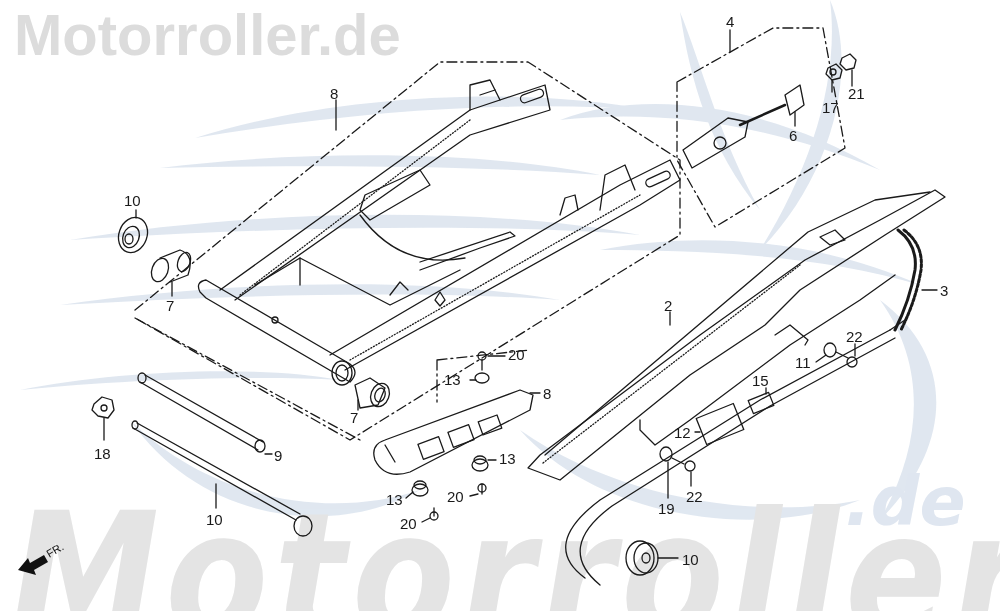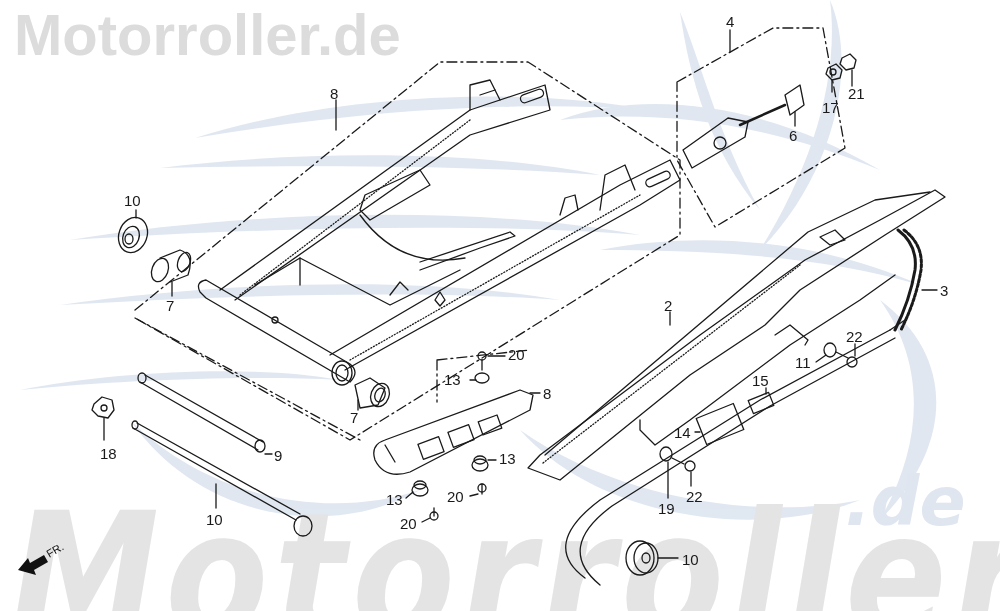--- a/index.html
+++ b/index.html
@@ -270,23 +270,23 @@
   <div class="callout" style="left:166px;top:298px">7</div>
   <div class="callout" style="left:940px;top:283px">3</div>
   <div class="callout" style="left:664px;top:298px">2</div>
   <div class="callout" style="left:846px;top:329px">22</div>
   <div class="callout" style="left:795px;top:355px">11</div>
   <div class="callout" style="left:508px;top:347px">20</div>
   <div class="callout" style="left:444px;top:372px">13</div>
   <div class="callout" style="left:543px;top:386px">8</div>
   <div class="callout" style="left:752px;top:373px">15</div>
   <div class="callout" style="left:350px;top:410px">7</div>
-  <div class="callout" style="left:100px;top:446px">18</div>
+  <div class="callout" style="left:94px;top:446px">18</div>
   <div class="callout" style="left:274px;top:448px">9</div>
-  <div class="callout" style="left:674px;top:425px">14</div>
+  <div class="callout" style="left:674px;top:425px">12</div>
   <div class="callout" style="left:499px;top:451px">13</div>
   <div class="callout" style="left:386px;top:492px">13</div>
   <div class="callout" style="left:447px;top:489px">20</div>
   <div class="callout" style="left:658px;top:501px">19</div>
   <div class="callout" style="left:686px;top:489px">22</div>
   <div class="callout" style="left:206px;top:512px">10</div>
   <div class="callout" style="left:400px;top:516px">20</div>
   <div class="callout" style="left:682px;top:552px">10</div>
 </div>
 

